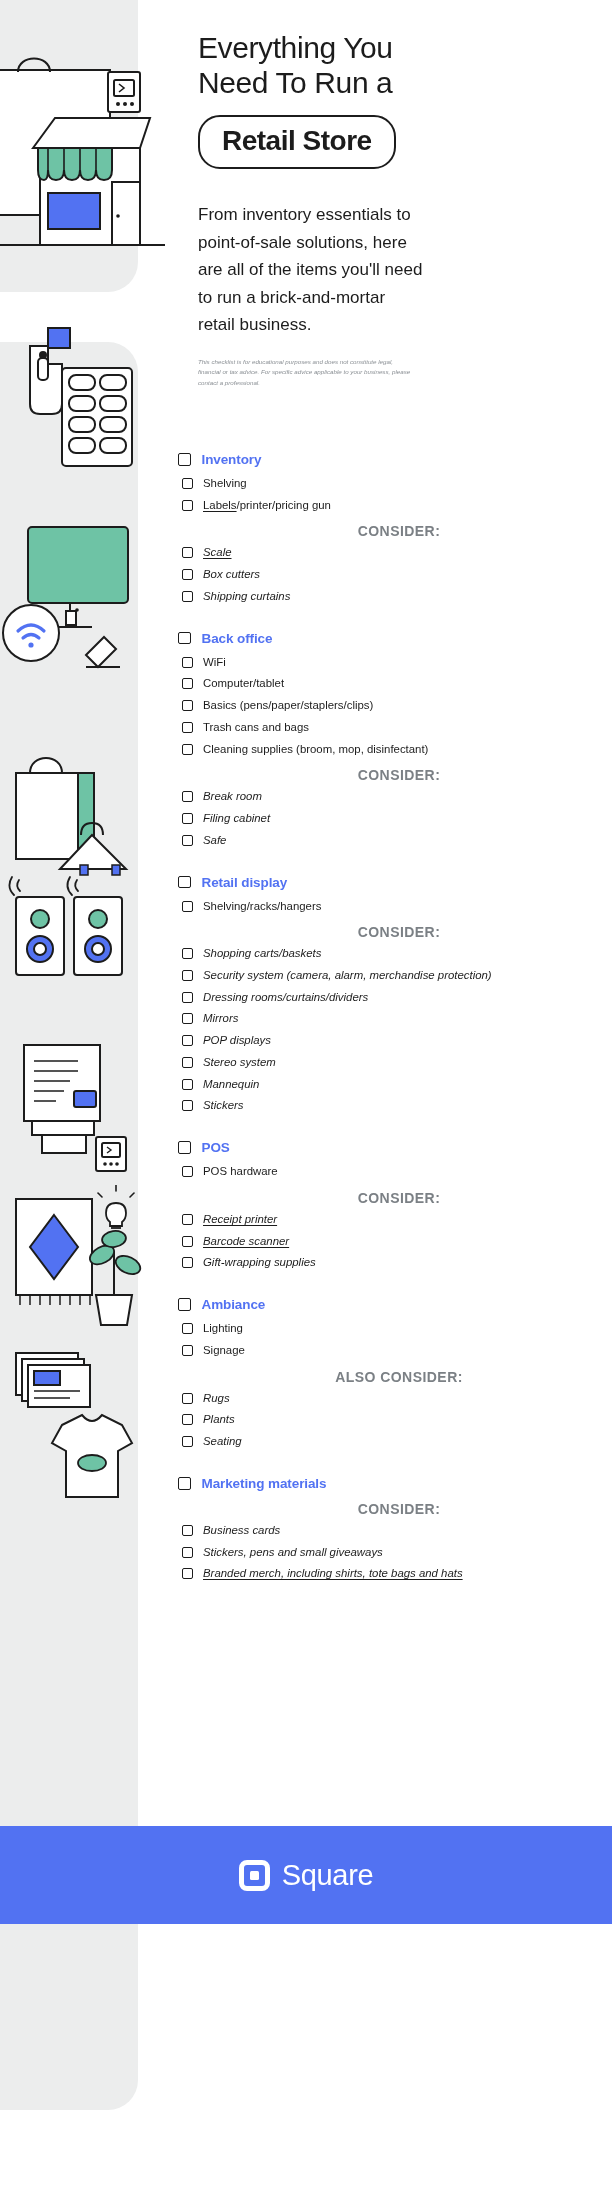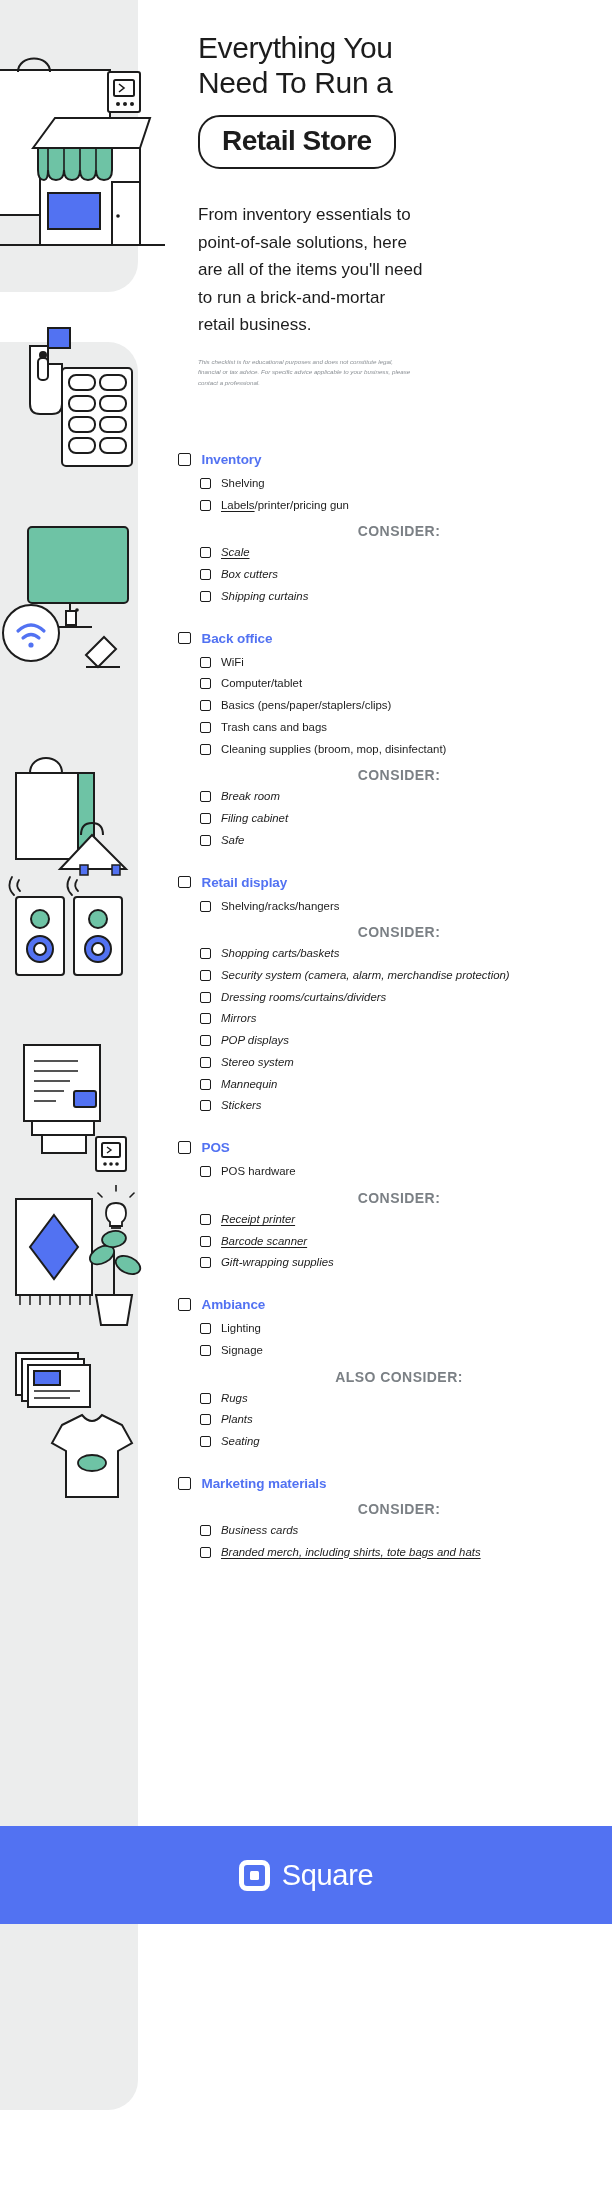--- a/index.html
+++ b/index.html
@@ -120,21 +120,21 @@
     letter-spacing: 0.45px;
     color: #7b8085;
     margin: 10px 0 6px 22px;
     text-align: center;
   }
 
   .item {
     display: flex;
     align-items: flex-start;
     gap: 10px;
-    margin-left: 22px;
+    margin-left: 4px;
     margin-bottom: 6px;
   }
   .item-label {
     font-size: 11.4px;
     line-height: 1.38;
     color: #1c1c1c;
     max-width: 300px;
     padding-top: 0px;
   }
   .item-label.consider { font-style: italic; }
@@ -551,20 +551,24 @@
           <span class="cbox big"></span>
           <span class="section-title">Marketing materials</span>
         </div>
         <div class="sub-label">CONSIDER:</div>
         <div class="item">
           <span class="cbox"></span>
           <span class="item-label consider">Business cards</span>
         </div>
         <div class="item">
           <span class="cbox"></span>
+          <span class="item-label consider">Stickers, pens and small giveaways</span>
+        </div>
+        <div class="item">
+          <span class="cbox"></span>
           <span class="item-label consider"><span class="link">Branded merch, including shirts, tote bags and hats</span></span>
         </div>
       </div>
     </div>
 
   <div class="footer">
     <div class="sq-mark">
         <i></i>
       </div>
     <div class="sq-word">Square</div>

